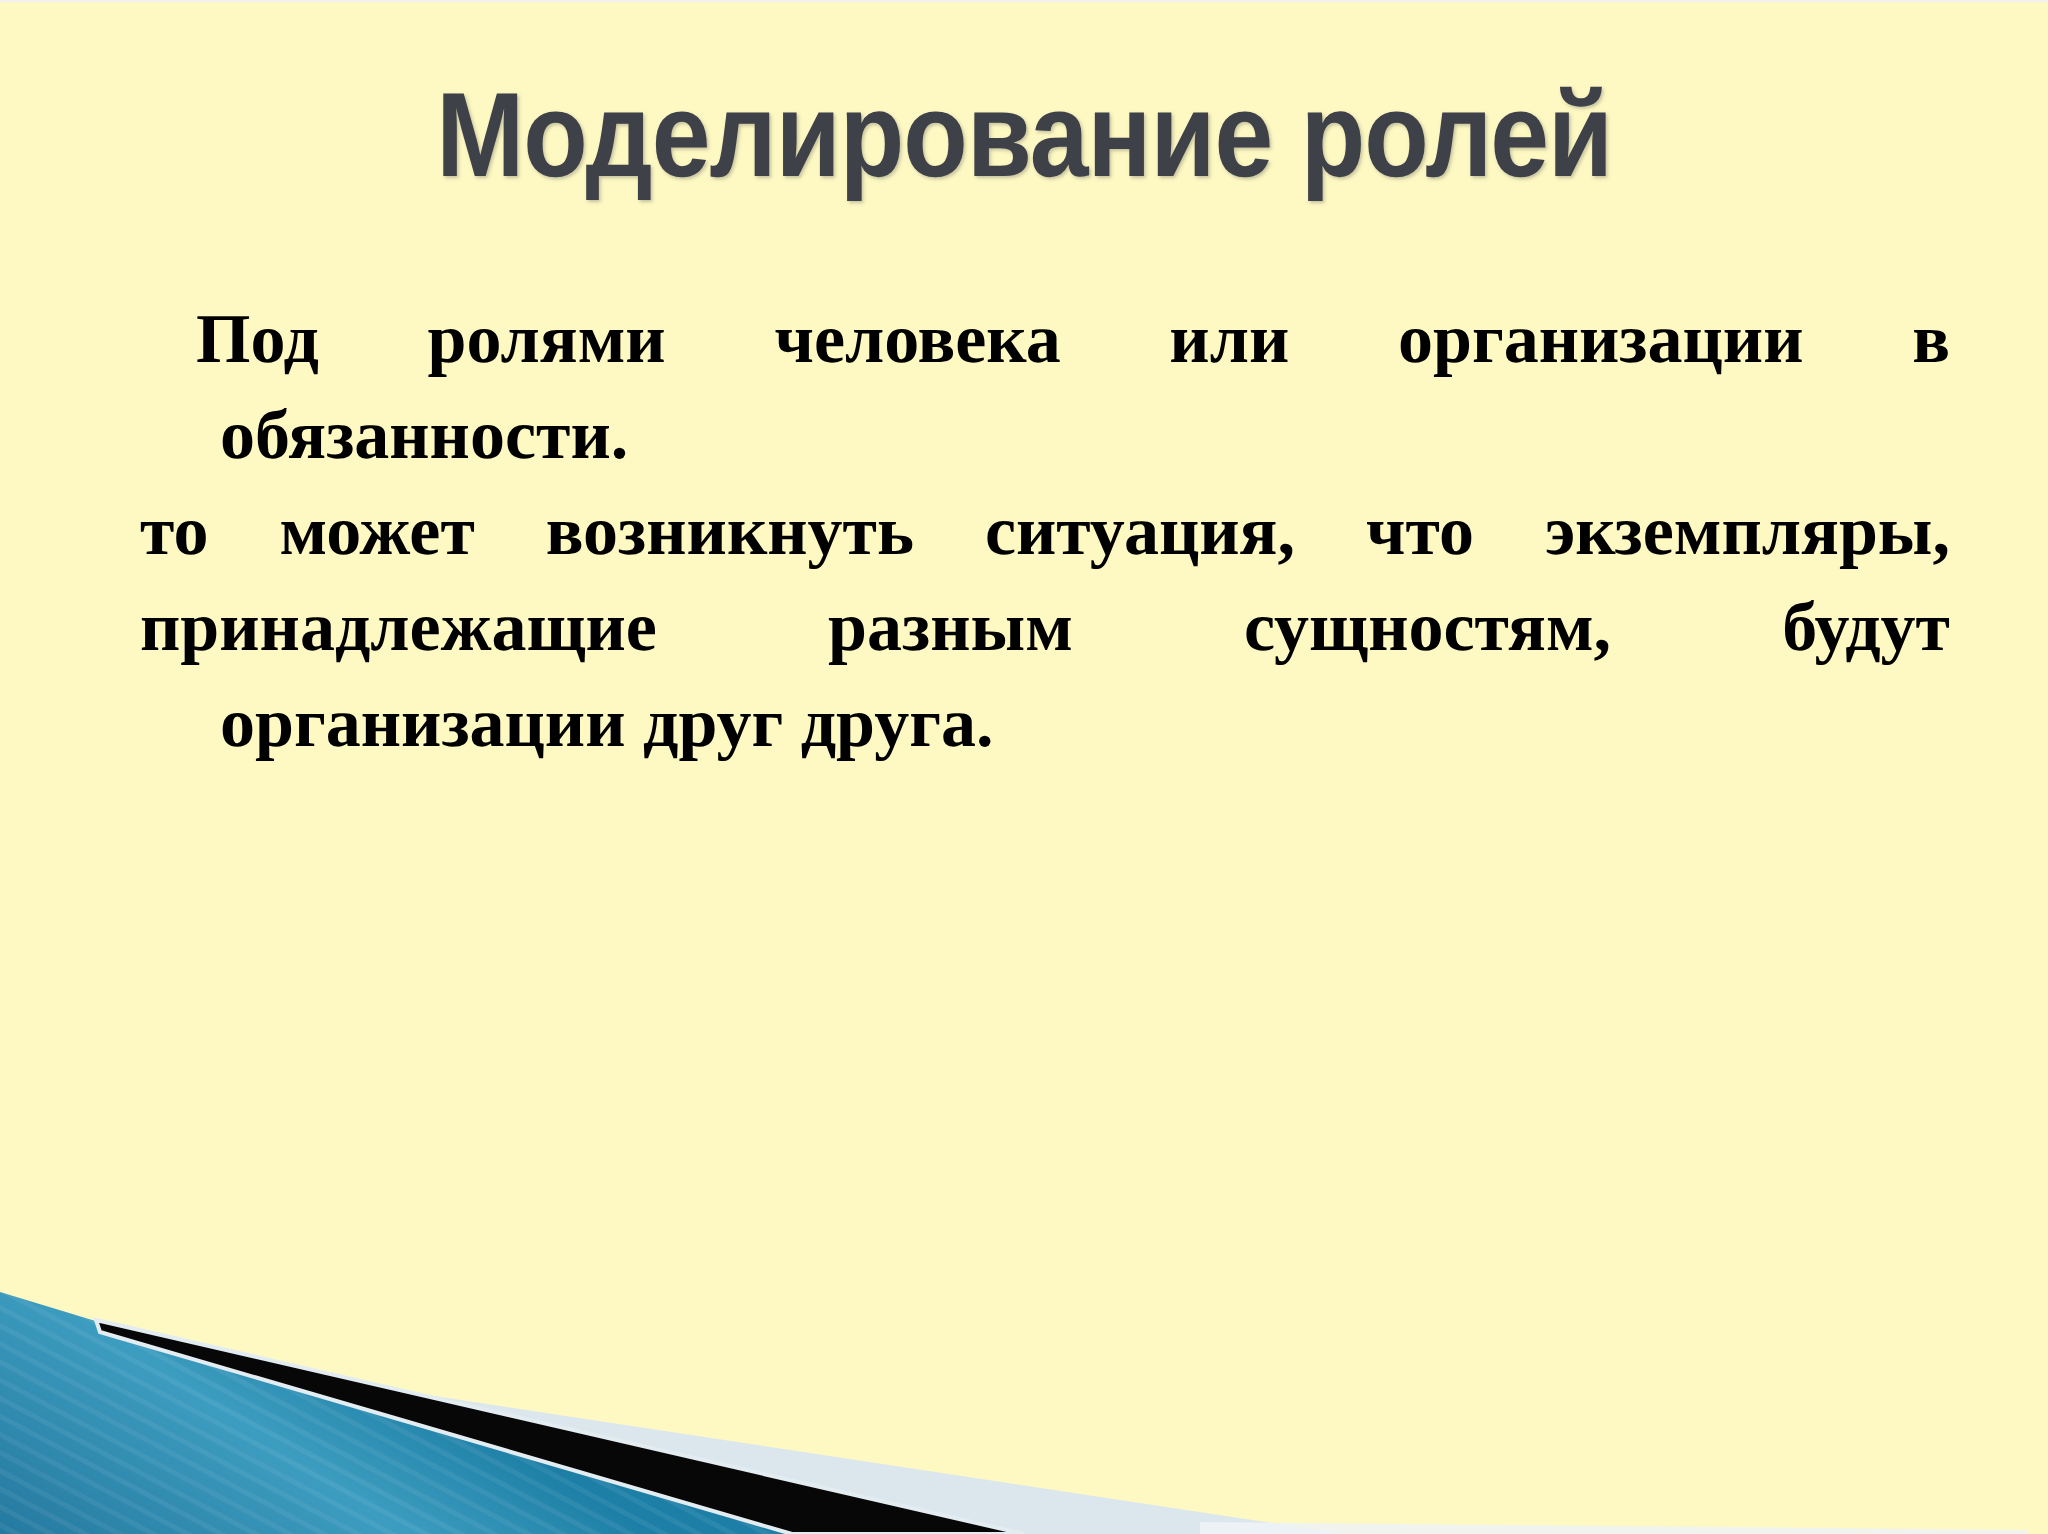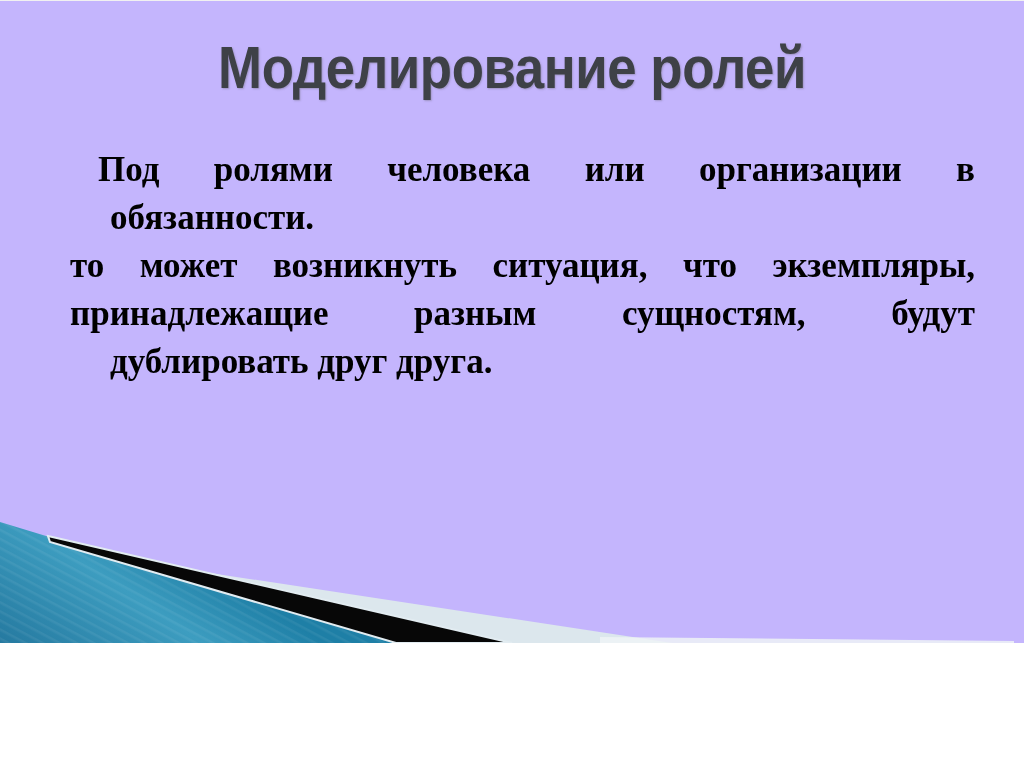--- a/index.html
+++ b/index.html
@@ -3,22 +3,22 @@
 <meta charset="utf-8">
 <style>
   html, body {
     margin: 0;
     padding: 0;
     background: #ffffff;
   }
   .slide {
     position: relative;
     width: 1024px;
-    height: 643px;
-    background: #c4b5fd;
+    height: 767px;
+    background: #fef9c3;
     overflow: hidden;
     font-family: "Liberation Serif", serif;
     box-shadow: inset 0 1px 0 #f1f1f1;
   }
   .title-wrap {
     position: absolute;
     top: 36px;
     left: 0;
     width: 1024px;
     text-align: center;
@@ -78,21 +78,21 @@
 
   <div class="title-wrap">
     <span class="title-text" style="color: rgb(62, 65, 71);">Моделирование ролей</span>
   </div>
 
   <div class="body-text" style="color: rgb(0, 0, 0); font-weight: bold;">
       <div class="line indent">Под ролями человека или организации в</div>
       <div class="line last">обязанности.</div>
       <div class="line">то может возникнуть ситуация, что экземпляры,</div>
       <div class="line">принадлежащие разным сущностям, будут</div>
-      <div class="line last">дублировать друг друга.</div>
+      <div class="line last">организации друг друга.</div>
     </div>
 
   <svg class="deco-svg" viewBox="0 627 1024 140" preserveAspectRatio="none" xmlns="http://www.w3.org/2000/svg">
     <defs>
       <linearGradient id="tealGrad" gradientUnits="userSpaceOnUse" x1="120" y1="628" x2="10" y2="790">
         <stop offset="0" stop-color="#1e7fa6"></stop>
         <stop offset="0.35" stop-color="#3d9dc0"></stop>
         <stop offset="1" stop-color="#22759c"></stop>
       </linearGradient>
       <pattern id="grain" patternUnits="userSpaceOnUse" width="8" height="8" patternTransform="rotate(118)">

